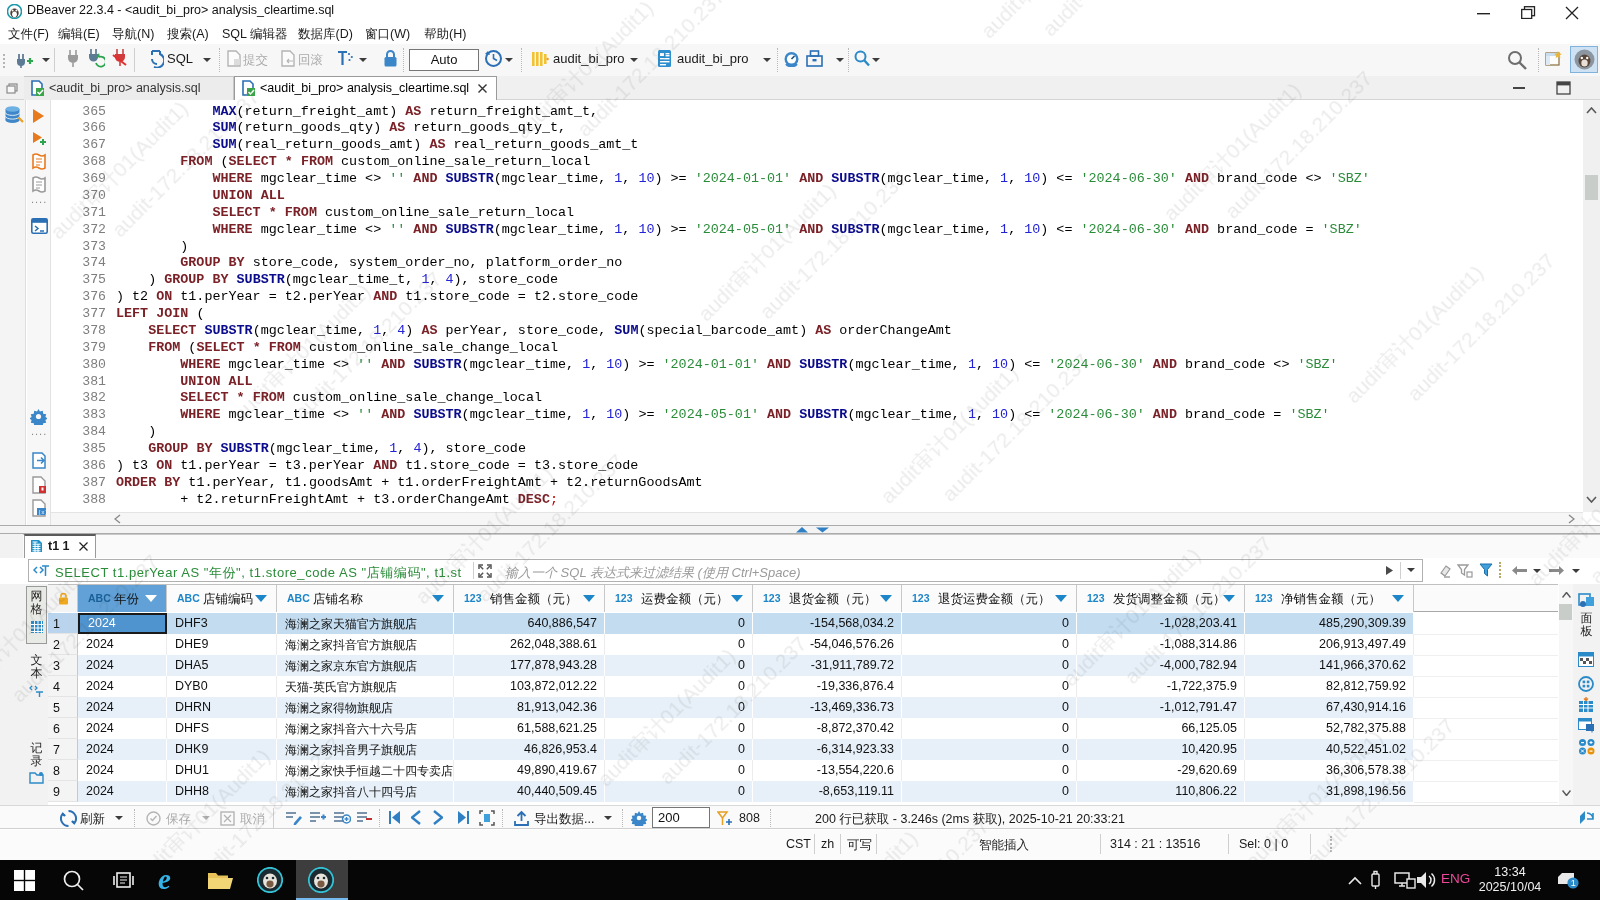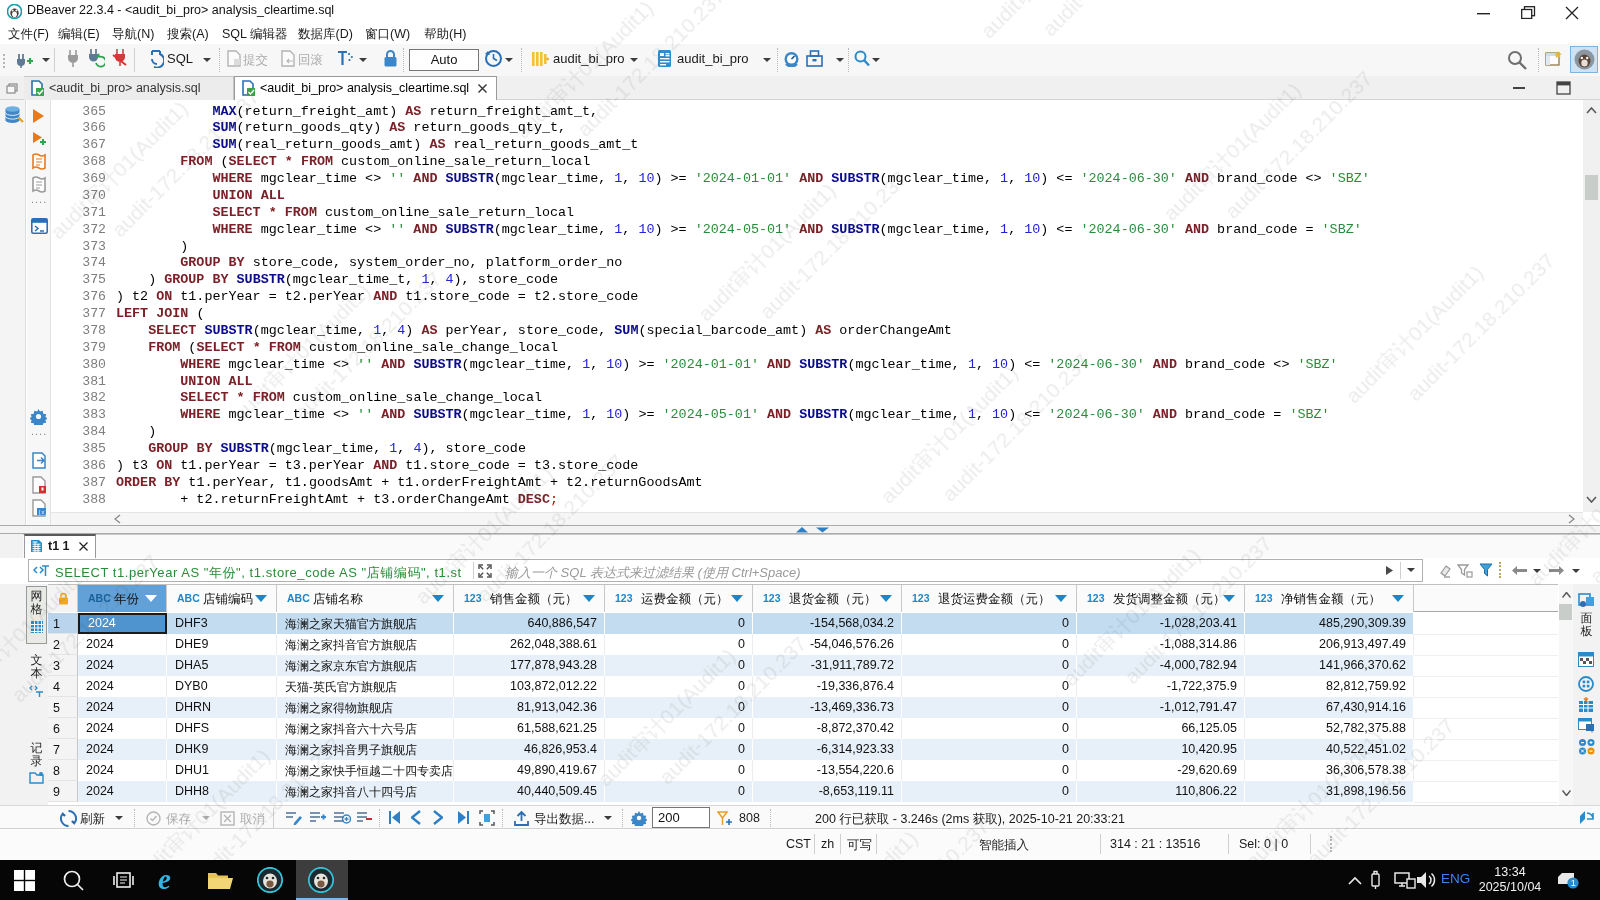--- a/index.html
+++ b/index.html
@@ -819,21 +819,21 @@
 </svg>
 <svg class="abs" style="left:1394px;top:872px" width="22" height="17" viewBox="0 0 22 17">
  <rect x="1" y="1" width="14" height="10" fill="none" stroke="#e8e8e8" stroke-width="1.5"></rect>
  <path d="M5 14 h6 M8 11 v3" stroke="#e8e8e8" stroke-width="1.5"></path>
  <rect x="13" y="7" width="8" height="9" fill="#060606" stroke="#e8e8e8" stroke-width="1.4"></rect>
 </svg>
 <svg class="abs" style="left:1416px;top:871px" width="20" height="18" viewBox="0 0 20 18">
  <path d="M1 6 h4 l5 -5 v16 l-5 -5 h-4 z" fill="#e8e8e8"></path>
  <path d="M13 5 a5 5 0 0 1 0 8 M15.5 2.5 a8.5 8.5 0 0 1 0 13" fill="none" stroke="#e8e8e8" stroke-width="1.5"></path>
 </svg>
-<span class="abs" style="left:1441px;top:871px;font-size:13.5px;color:#3b82f6">ENG</span>
+<span class="abs" style="left:1441px;top:871px;font-size:13.5px;color:#ec4899">ENG</span>
 <div class="abs" style="left:1477px;top:865px;width:66px;font-size:12.5px;color:#f0f0f0;text-align:center;line-height:15px">
       <div>13:34</div>
       <div>2025/10/04</div>
     </div>
 <svg class="abs" style="left:1557px;top:870px" width="22" height="20" viewBox="0 0 22 20">
  <path d="M1 14 h16 v-11 h-12 l-4 4 z" fill="#e8e8e8"></path>
  <circle cx="16" cy="13" r="5.6" fill="#2b8ac8"></circle>
  <text x="13.8" y="16.4" font-size="9" fill="#fff" font-family="Liberation Sans">1</text>
 </svg>
 

